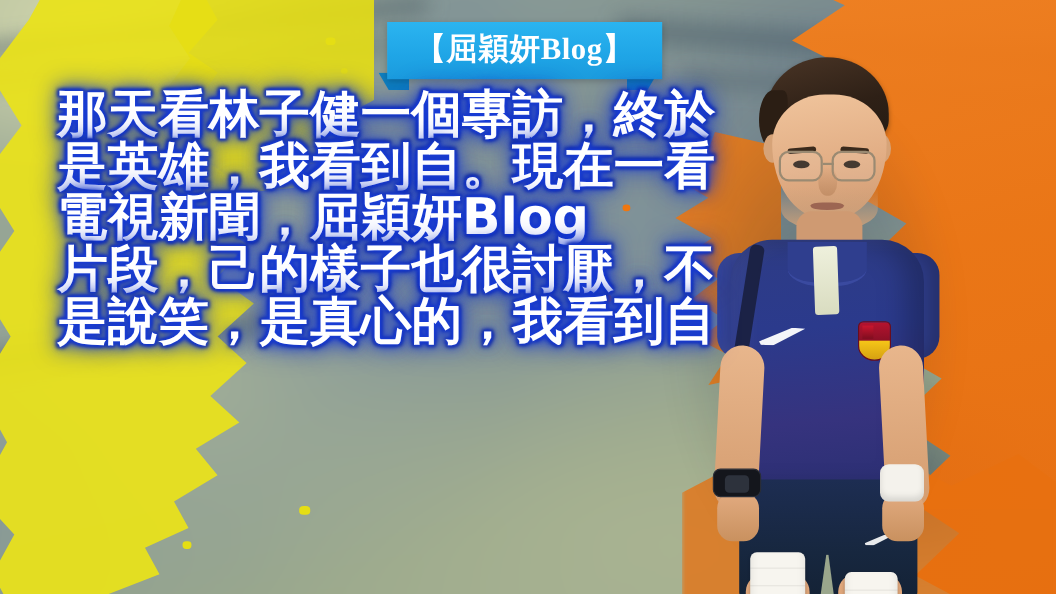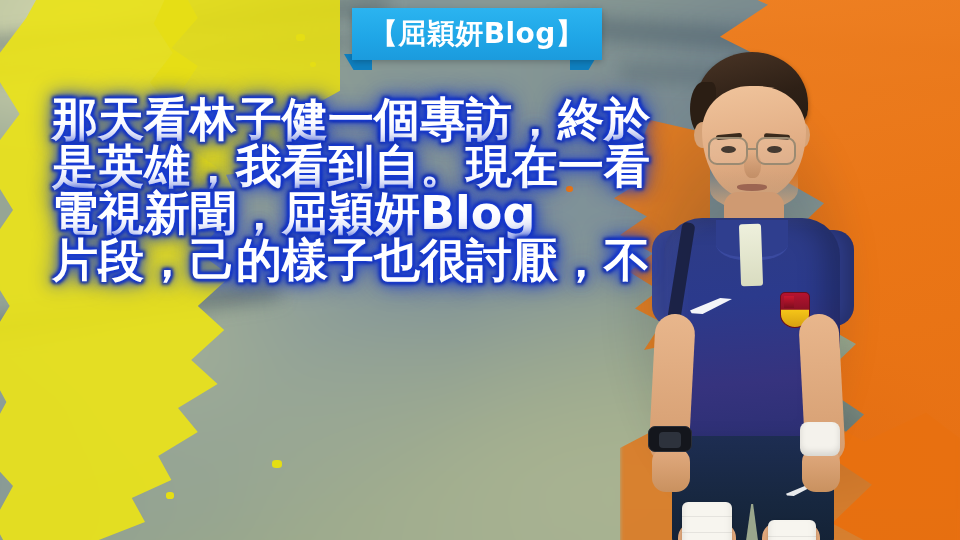--- a/index.html
+++ b/index.html
@@ -209,21 +209,21 @@
   }
   .p-thigh{position:absolute;width:58px;height:68px;background:linear-gradient(180deg,#e3ab80,#cf9464);border-radius:16px;top:470px;}
   .p-thigh.l{left:88px;}
   .p-thigh.r{left:172px;}
   .p-bandage{position:absolute;background:#f7f5ef;border-radius:6px;box-shadow:inset 0 -6px 9px rgba(0,0,0,.10), 0 1px 3px rgba(0,0,0,.18);}
   .p-bandage.l{left:92px;top:450px;width:50px;height:64px;}
   .p-bandage.r{left:178px;top:468px;width:48px;height:60px;}
   .p-bandage .strip{position:absolute;left:0;right:0;height:1px;background:rgba(0,0,0,.07);}
 
   
-  .ribbon-wrap{position:absolute;left:352px;top:8px;width:238px;height:62px;}
+  .ribbon-wrap{position:absolute;left:352px;top:20px;width:238px;height:62px;font-family:Liberation Serif, serif;}
   .ribbon-tail-l{
     position:absolute;left:-8px;top:46px;width:28px;height:16px;
     background:#0f7fbf;clip-path:polygon(0% 0%,100% 0%,100% 100%,34% 100%);
   }
   .ribbon-tail-r{
     position:absolute;right:-8px;top:46px;width:28px;height:16px;
     background:#0f7fbf;clip-path:polygon(0% 0%,100% 0%,66% 100%,0% 100%);
   }
   .ribbon{
     position:absolute;left:0;top:0;width:250px;height:52px;
@@ -257,21 +257,21 @@
   .logo-bao{position:absolute;left:70px;top:12px;color:#fff;font-size:17px;font-weight:800;line-height:1;}
   .logo-url{
     position:absolute;left:6px;right:4px;top:38px;height:14px;
     background:#d61920;border-radius:2px;
     color:#fff;font-size:8.5px;font-weight:700;
     display:flex;align-items:center;justify-content:center;letter-spacing:.2px;
   }
 
   
   .headline{
-    position:absolute;left:52px;top:96px;width:600px;
+    position:absolute;left:52px;top:80px;width:600px;
   }
   .hl-line{
     font-size:46px;
     font-weight:700;
     line-height:47px;
     color:#ffffff;
     letter-spacing:0px;
     white-space:nowrap;
     text-shadow:
       0 0 2px #1b3fd6, 0 0 4px #1b3fd6, 0 0 7px #1b3fd6,
@@ -367,15 +367,16 @@
       <span class="ribbon-text">【屈穎妍Blog】</span>
     </div>
   </div>
 
 
   <div class="headline">
     <div class="hl-line">那天看林子健一個專訪，終於</div>
     <div class="hl-line">是英雄，我看到自。現在一看</div>
     <div class="hl-line">電視新聞，屈穎妍Blog</div>
     <div class="hl-line">片段，己的樣子也很討厭，不</div>
+    <div class="hl-line">是說笑，是真心的，我看到自</div>
   </div>
 
 </div>
 
 </body></html>

